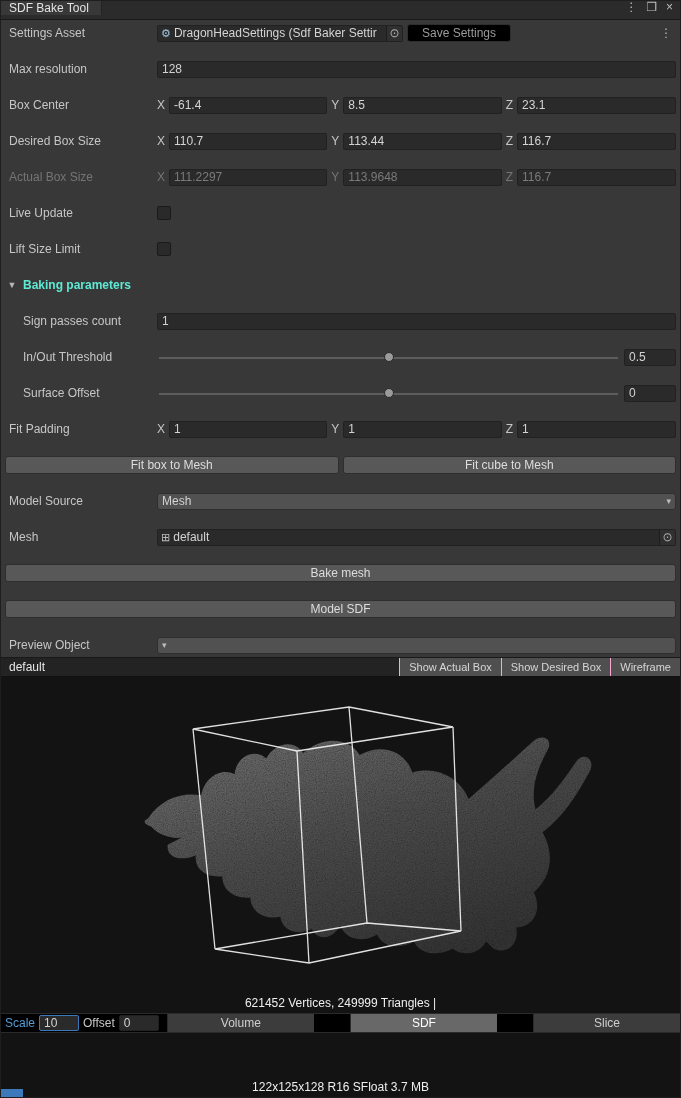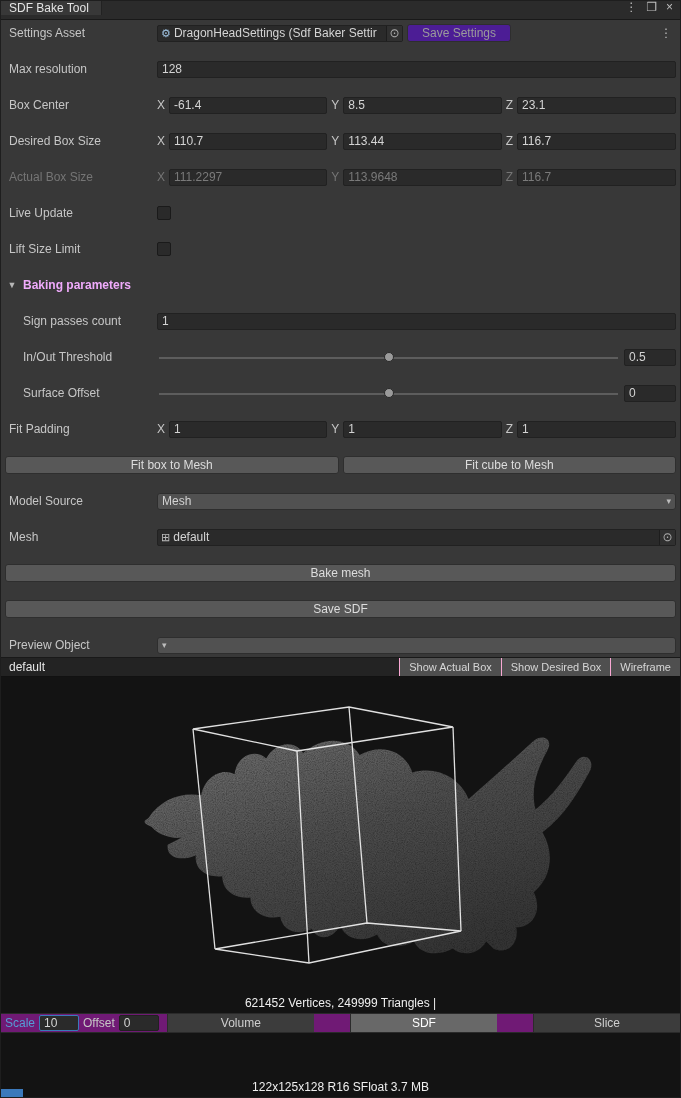--- a/index.html
+++ b/index.html
@@ -17,21 +17,21 @@
   .doc-tab { background:#383838; padding:0 12px 0 8px; display:flex; align-items:center; color:#e3e3e3; border-right:1px solid #222; }
   .win-controls { margin-left:auto; display:flex; align-items:center; gap:9px; padding-right:7px; color:#bdbdbd; font-size:12px; }
   .win-controls span { cursor:default; line-height:1; }
 
   
   .inspector { flex:none; padding:4px 4px 3px 4px; display:flex; flex-direction:column; gap:18px; }
   .row { display:flex; align-items:center; height:18px; gap:4px; }
   .lbl { width:148px; flex:none; padding-left:4px; color:#c6c6c6; white-space:nowrap; overflow:hidden; }
   .lbl.indent { padding-left:18px; }
   .lbl.dis { color:#757575; }
-  .bold { font-weight:bold; color:#f0abfc; }
+  .bold { font-weight:bold; color:#5eead4; }
 
   input.field, .field {
     background:#2a2a2a; border:1px solid #212121; border-radius:2px;
     height:17px; color:#d4d4d4; font-family:"Liberation Sans",sans-serif; font-size:12px;
     padding:0 4px; flex:1; min-width:0; outline:none;
   }
   input.dis-field { color:#7a7a7a; }
   .axis-wrap { flex:1; display:flex; gap:4px; min-width:0; }
   .axis-group { flex:1; display:flex; align-items:center; gap:4px; min-width:0; }
   .axis-lbl { flex:none; color:#c6c6c6; }
@@ -41,21 +41,21 @@
 
   .foldout-arrow { width:14px; text-align:center; color:#b6b6b6; font-size:9px; flex:none; }
 
   .objfield { display:flex; align-items:center; background:#2a2a2a; border:1px solid #212121; border-radius:2px; height:17px; padding:0 0 0 3px; min-width:0; }
   .objfield .obj-icon { flex:none; font-size:11px; margin-right:3px; color:#9fc2e0; }
   .objfield .obj-text { flex:1; min-width:0; white-space:nowrap; overflow:hidden; color:#d4d4d4; }
   .objfield .picker { flex:none; width:16px; text-align:center; color:#aaa; border-left:1px solid #1d1d1d; background:#303030; height:100%; line-height:15px; }
 
   .btn { background:#585858; border:1px solid #2e2e2e; border-radius:3px; color:#dddddd;
          display:flex; align-items:center; justify-content:center; height:18px; cursor:default; white-space:nowrap; }
-  .btn.muted { color:#9b9b9b; background:#4c1d95; }
+  .btn.muted { color:#9b9b9b; background:#000000; }
   .btn.full { flex:1; }
 
   .dropdown { flex:1; background:#515151; border:1px solid #2e2e2e; border-radius:3px; height:17px;
               display:flex; align-items:center; padding:0 4px; min-width:0; }
   .dropdown .dd-text { flex:1; white-space:nowrap; overflow:hidden; }
   .dropdown .dd-arrow { flex:none; font-size:9px; color:#bdbdbd; }
 
   .slider { flex:1; position:relative; height:16px; }
   .slider .track { position:absolute; left:2px; right:2px; top:8px; height:2px; background:#5d5d5d; }
   .slider .thumb { position:absolute; top:3px; left:calc(50% - 5px); width:10px; height:10px; border-radius:50%; background:#9a9a9a; border:1px solid #292929; }
@@ -69,21 +69,21 @@
   .pv-btns { margin-left:auto; display:flex; height:100%; }
   .pv-btn { background:#4f4f4f; border-left:1px solid #f9a8d4; color:#d6d6d6; font-size:11px; display:flex; align-items:center; padding:0 9px; }
 
   
   .preview { position:relative; background:#131313; overflow:hidden; }
   .preview.mesh { height:336px; flex:none; }
   .preview.sdf { flex:1; }
   .caption { position:absolute; left:0; right:0; bottom:3px; text-align:center; color:#efefef; font-size:12px; }
 
   
-  .ctrl-row { height:20px; flex:none; background:#701a75; display:flex; align-items:center; gap:4px; padding-left:4px; border-top:1px solid #2a2a2a; border-bottom:1px solid #2a2a2a; }
+  .ctrl-row { height:20px; flex:none; background:#000000; display:flex; align-items:center; gap:4px; padding-left:4px; border-top:1px solid #2a2a2a; border-bottom:1px solid #2a2a2a; }
   .scale-lbl { color:#569cd6; flex:none; }
   .offset-lbl { color:#c6c6c6; flex:none; }
   input.mini { flex:none; width:40px; height:16px; }
   input.focused { border-color:#3a79bb; }
   .tab-strip { flex:1; display:flex; height:100%; margin-left:4px;gap:36px; }
   .pv-tab { flex:1; display:flex; align-items:center; justify-content:center; background:#3c3c3c; border-left:1px solid #2b2b2b; color:#cfcfcf; }
   .pv-tab.active { background:#686868; color:#ffffff; }
 
   .corner-accent { position:absolute; left:0; bottom:0; width:22px; height:8px; background:#3b79bb; }
 </style>
@@ -258,21 +258,21 @@
   </div>
 
   <div class="row">
     <div class="btn full">
         <span>Bake mesh</span>
       </div>
   </div>
 
   <div class="row">
     <div class="btn full">
-        <span>Save SDF</span>
+        <span>Model SDF</span>
       </div>
   </div>
 
   <div class="row">
     <span class="lbl">Preview Object</span>
     <div class="dropdown">
       <span class="dd-arrow">▾</span>
     </div>
   </div>
 </div>

